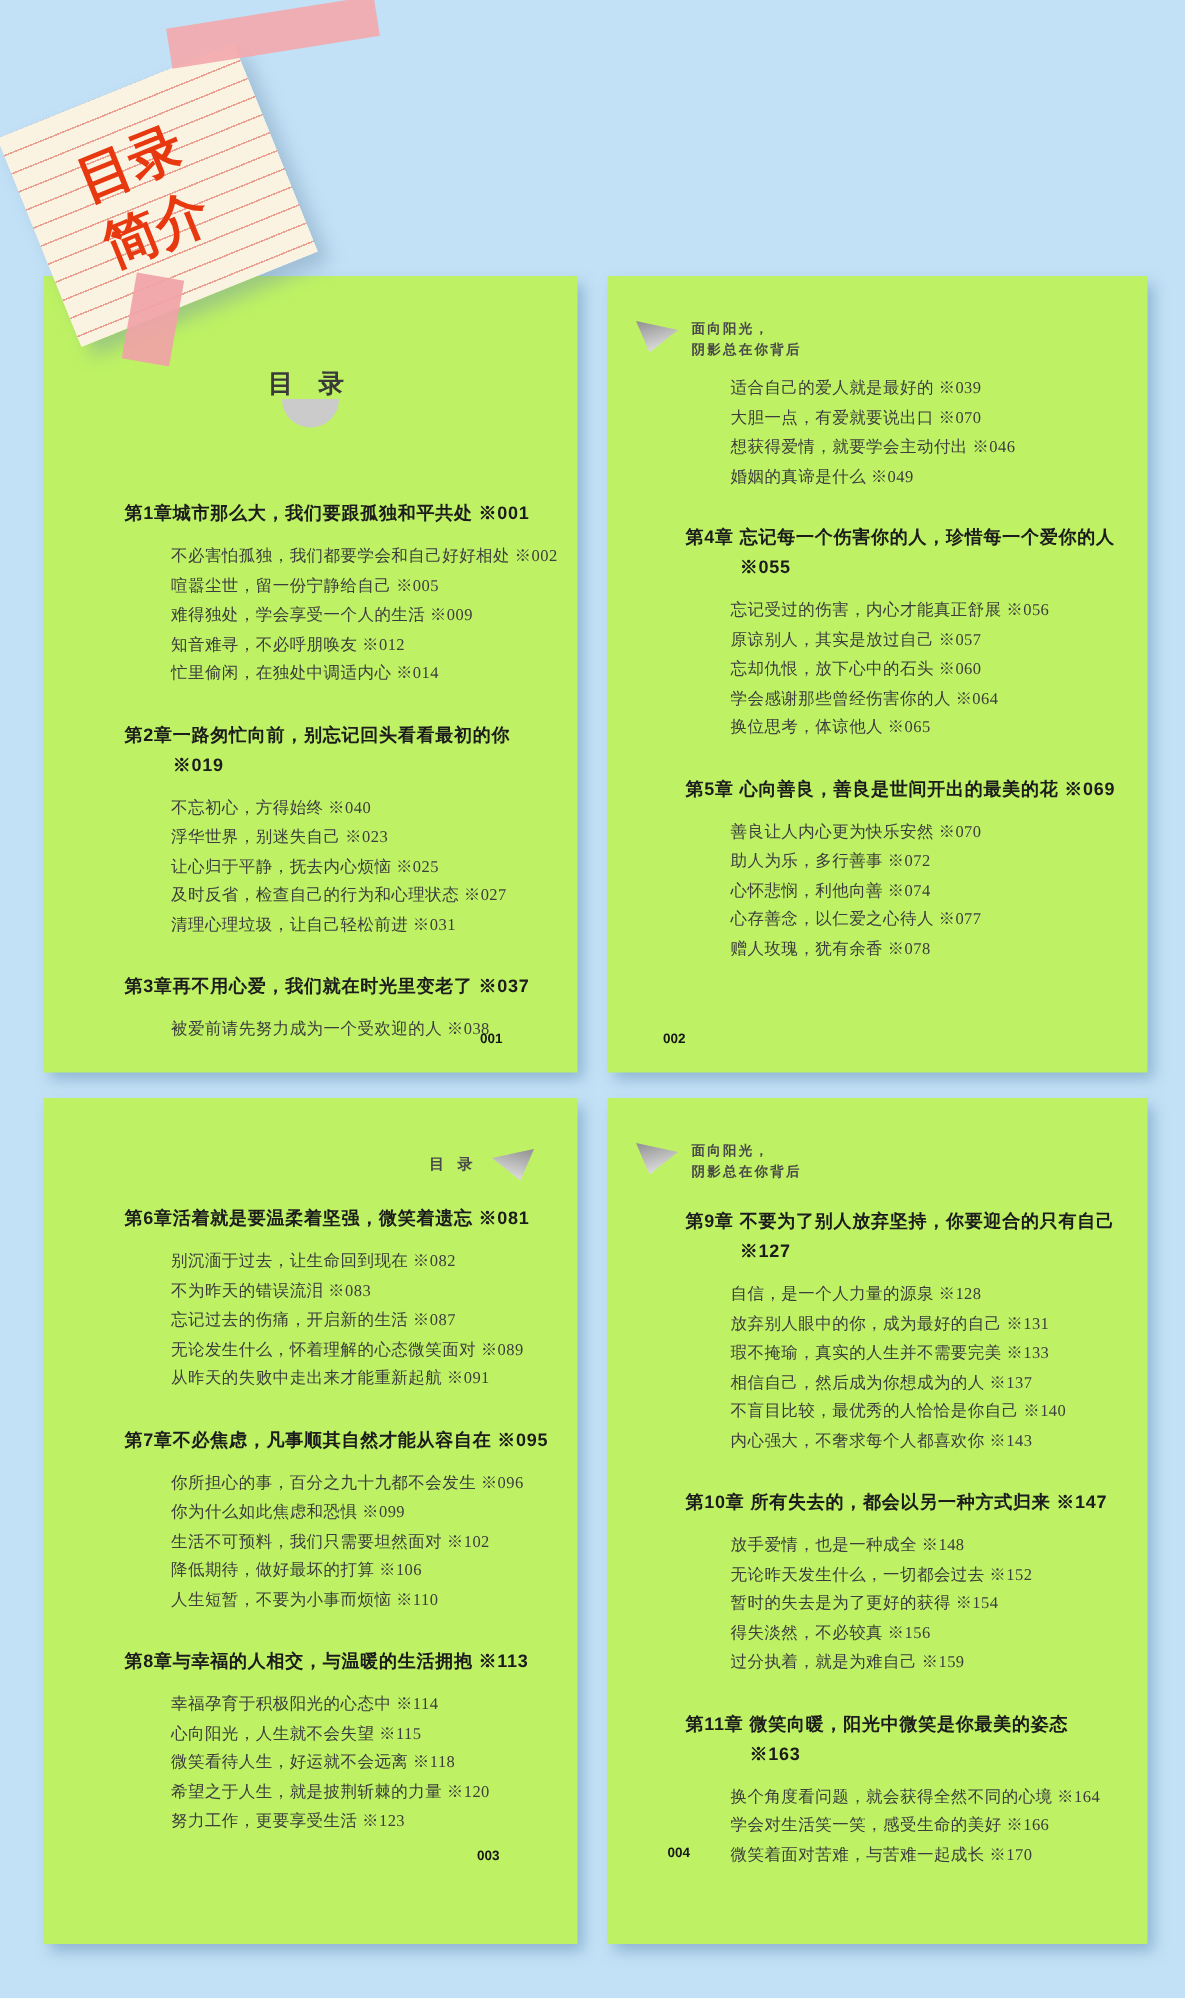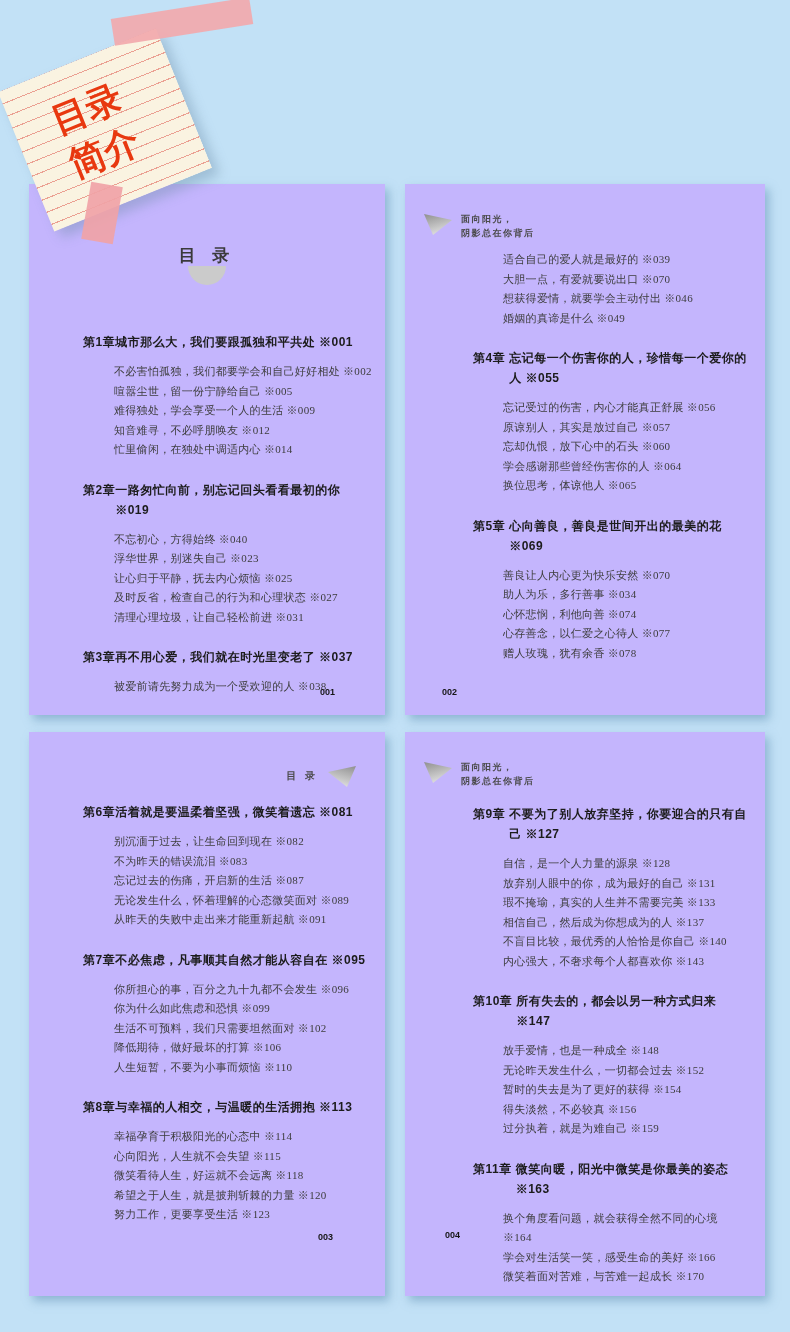--- a/index.html
+++ b/index.html
@@ -1,32 +1,32 @@
 <!DOCTYPE html>
 <html><head>
 <meta charset="utf-8">
 <style>
   html,body{margin:0;padding:0;}
   body{width:790px;height:1332px;font-family:"Liberation Sans",sans-serif;}
   #canvas{position:relative;width:790px;height:1332px;background:#c2e1f6;overflow:hidden;}
 
   
-  .page{position:absolute;background:#c4b5fd;box-shadow:4px 5px 9px rgba(100,145,182,.55);z-index:1;}
+  .page{position:absolute;background:#bef264;box-shadow:4px 5px 9px rgba(100,145,182,.55);z-index:1;}
   #page1{left:29px;top:184px;width:356px;height:531px;}
   #page2{left:405px;top:184px;width:360px;height:531px;}
   #page3{left:29px;top:732px;width:356px;height:564px;}
   #page4{left:405px;top:732px;width:360px;height:564px;}
 
   .chapters{position:absolute;left:0;right:0;}
   #page1 .chapters{top:148px;}
   #page2 .chapters{top:66px;}
   #page3 .chapters{top:70px;}
   #page4 .chapters{top:72px;}
   .pg-left  .chapters{padding-left:54px;padding-right:12px;}
-  .pg-right .chapters{padding-left:68px;padding-right:16px;}
+  .pg-right .chapters{padding-left:52px;padding-right:16px;}
 
   .chapter{margin-bottom:20px;}
   .chapter-heading{display:flex;font-weight:bold;font-size:12px;line-height:20px;color:#1c1c1c;margin-bottom:10px;letter-spacing:.5px;}
   .pg-left  .ch-label{min-width:31px;flex:none;}
   .pg-right .ch-label{min-width:30px;flex:none;margin-right:4px;}
   .ch-title{flex:1;}
   .item{font-family:"Liberation Serif",serif;font-size:11px;line-height:19.5px;color:#3d3d3d;letter-spacing:.3px;}
   .pg-left  .item{margin-left:31px;}
   .pg-right .item{margin-left:30px;}
 
@@ -144,21 +144,21 @@
           <div class="item">忘却仇恨，放下心中的石头 ※060</div>
           <div class="item">学会感谢那些曾经伤害你的人 ※064</div>
           <div class="item">换位思考，体谅他人 ※065</div>
         </div>
         <div class="chapter">
           <div class="chapter-heading">
             <span class="ch-label">第5章</span>
             <span class="ch-title">心向善良，善良是世间开出的最美的花 ※069</span>
           </div>
           <div class="item">善良让人内心更为快乐安然 ※070</div>
-          <div class="item">助人为乐，多行善事 ※034</div>
+          <div class="item">助人为乐，多行善事 ※072</div>
           <div class="item">心怀悲悯，利他向善 ※074</div>
           <div class="item">心存善念，以仁爱之心待人 ※077</div>
           <div class="item">赠人玫瑰，犹有余香 ※078</div>
         </div>
       </div>
     <div class="page-num">002</div>
   </div>
 
   <div class="page pg-left" id="page3">
     <div class="hdr-left">

